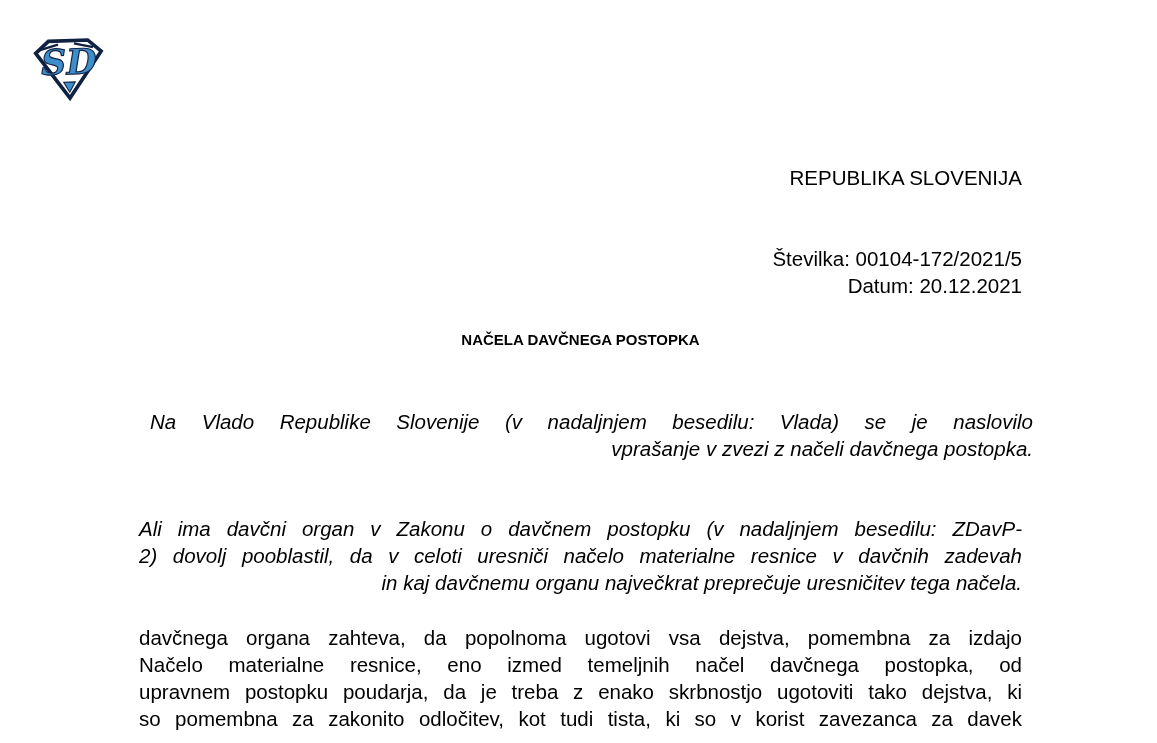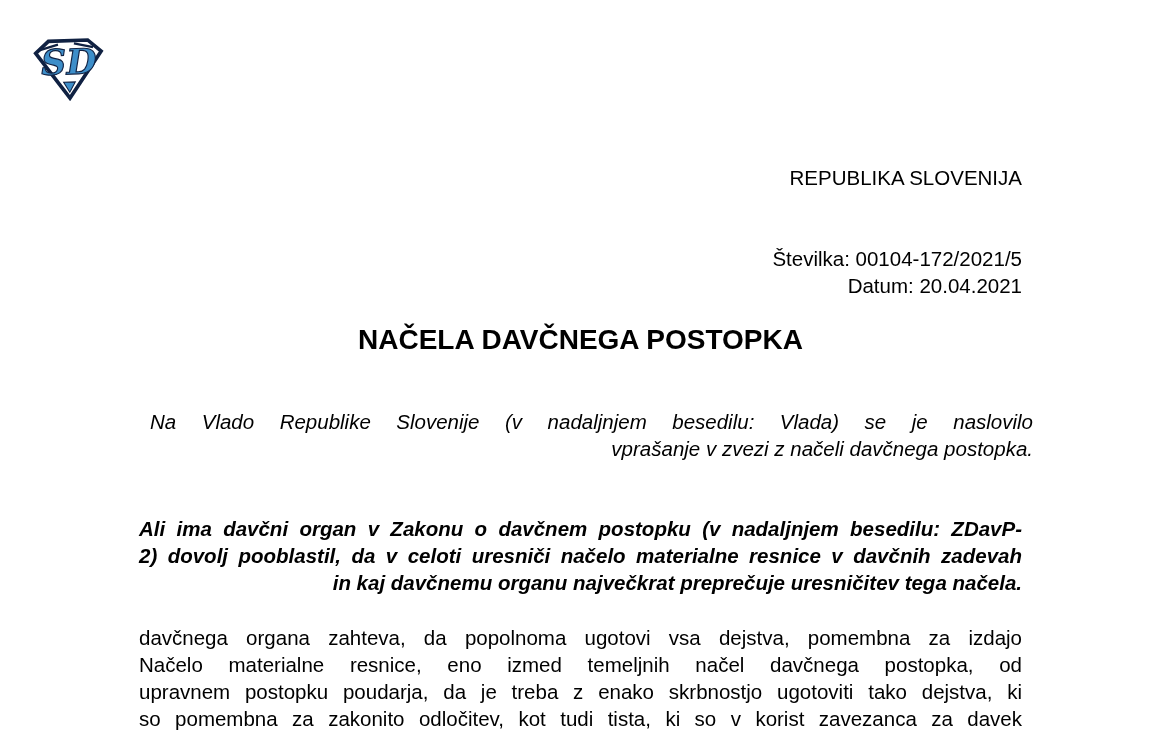--- a/index.html
+++ b/index.html
@@ -31,48 +31,48 @@
     left: 139px;
     width: 883px;
   }
   .line { text-align: right; }
   .jline {
     text-align: justify;
     text-align-last: justify;
   }
   .doc-title {
     margin: 0;
-    font-size: 28px;
+    font-size: 15px;
     font-weight: bold;
     text-align: center;
     line-height: 27px;
   }
   .italic { font-style: italic; margin-left: 11px; }
-  .bold-italic { font-style: italic; font-weight: bold; }
+  .bold-italic { font-style: italic; font-weight: normal; }
 </style>
 </head>
 <body>
 
 <div class="page">
 
   <svg class="logo" viewBox="0 0 100 88">
     <path d="M5,21 L23,5 L77,5 L95,21 L50,84 Z" fill="#ffffff" stroke="#102142" stroke-width="5" stroke-linejoin="miter"></path>
     <path d="M10,17 L36,10" stroke="#102142" stroke-width="3" fill="none"></path>
     <path d="M58,9 L84,15" stroke="#102142" stroke-width="3" fill="none"></path>
     <text x="50" y="51" text-anchor="middle" font-family="DejaVu Serif, serif" font-style="italic" font-weight="bold" font-size="48" fill="#3d8ec9" stroke="#102142" stroke-width="1.6">SD</text>
     <path d="M42,62 L58,62 L50,76 Z" fill="#3d8ec9" stroke="#102142" stroke-width="1.5"></path>
   </svg>
 
   <div class="block" style="top:164px">
     <div class="line">REPUBLIKA SLOVENIJA</div>
   </div>
 
   <div class="block" style="top:245px">
     <div class="line">Številka: 00104-172/2021/5</div>
-    <div class="line">Datum: 20.04.2021</div>
+    <div class="line">Datum: 20.12.2021</div>
   </div>
 
   <div class="block" style="top:326px">
     <h1 class="doc-title">NAČELA DAVČNEGA POSTOPKA</h1>
   </div>
 
   <div class="block italic" style="top:408px">
     <div class="jline">Na Vlado Republike Slovenije (v nadaljnjem besedilu: Vlada) se je naslovilo</div>
     <div class="line">vprašanje v zvezi z načeli davčnega postopka.</div>
   </div>

